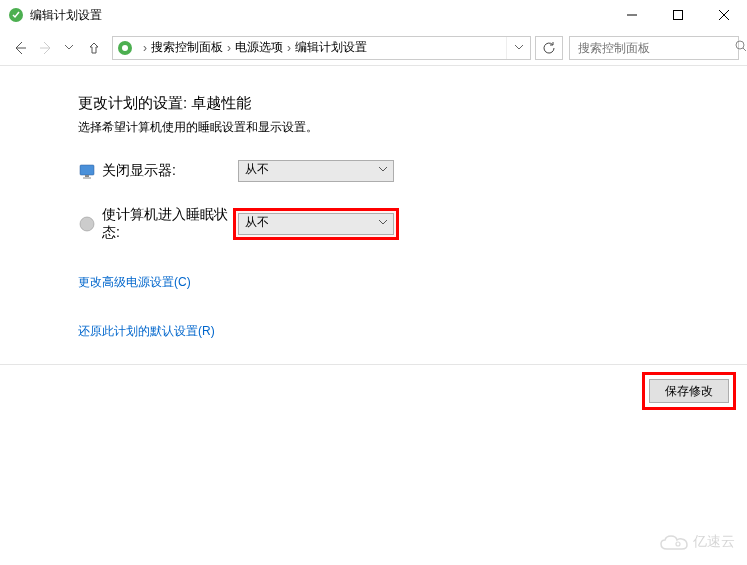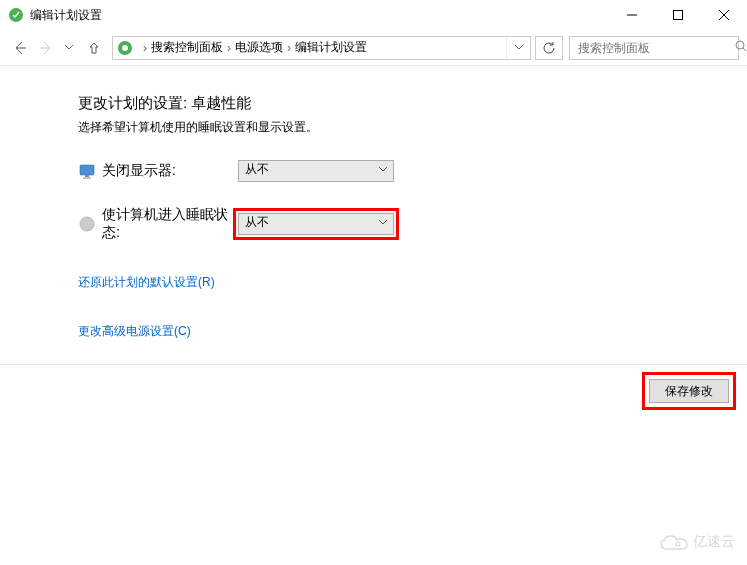--- a/index.html
+++ b/index.html
@@ -173,24 +173,24 @@
       <span>从不</span>
       <span class="dd-arrow">
         <svg width="8" height="5" viewBox="0 0 8 5">
             <path d="M0 0 L4 4 L8 0" fill="none" stroke="#555" stroke-width="1"></path>
           </svg>
       </span>
     </div>
   </div>
 
   <div class="link-row">
+    <a href="#" class="link">更改高级电源设置(C)</a>
+  </div>
+  <div class="link-row">
     <a href="#" class="link">还原此计划的默认设置(R)</a>
-  </div>
-  <div class="link-row">
-    <a href="#" class="link">更改高级电源设置(C)</a>
   </div>
 </div>
 
 <div class="button-row">
   <div class="btn primary-highlight">保存修改</div>
 </div>
 
 <div class="watermark">
   <svg viewBox="0 0 30 20">
       <path d="M8 16 Q2 16 2 11 Q2 7 6 7 Q7 3 12 3 Q17 3 18 7 Q20 5 23 6 Q28 7 28 12 Q28 16 23 16 Z" fill="none" stroke="#999" stroke-width="1.5"></path>

